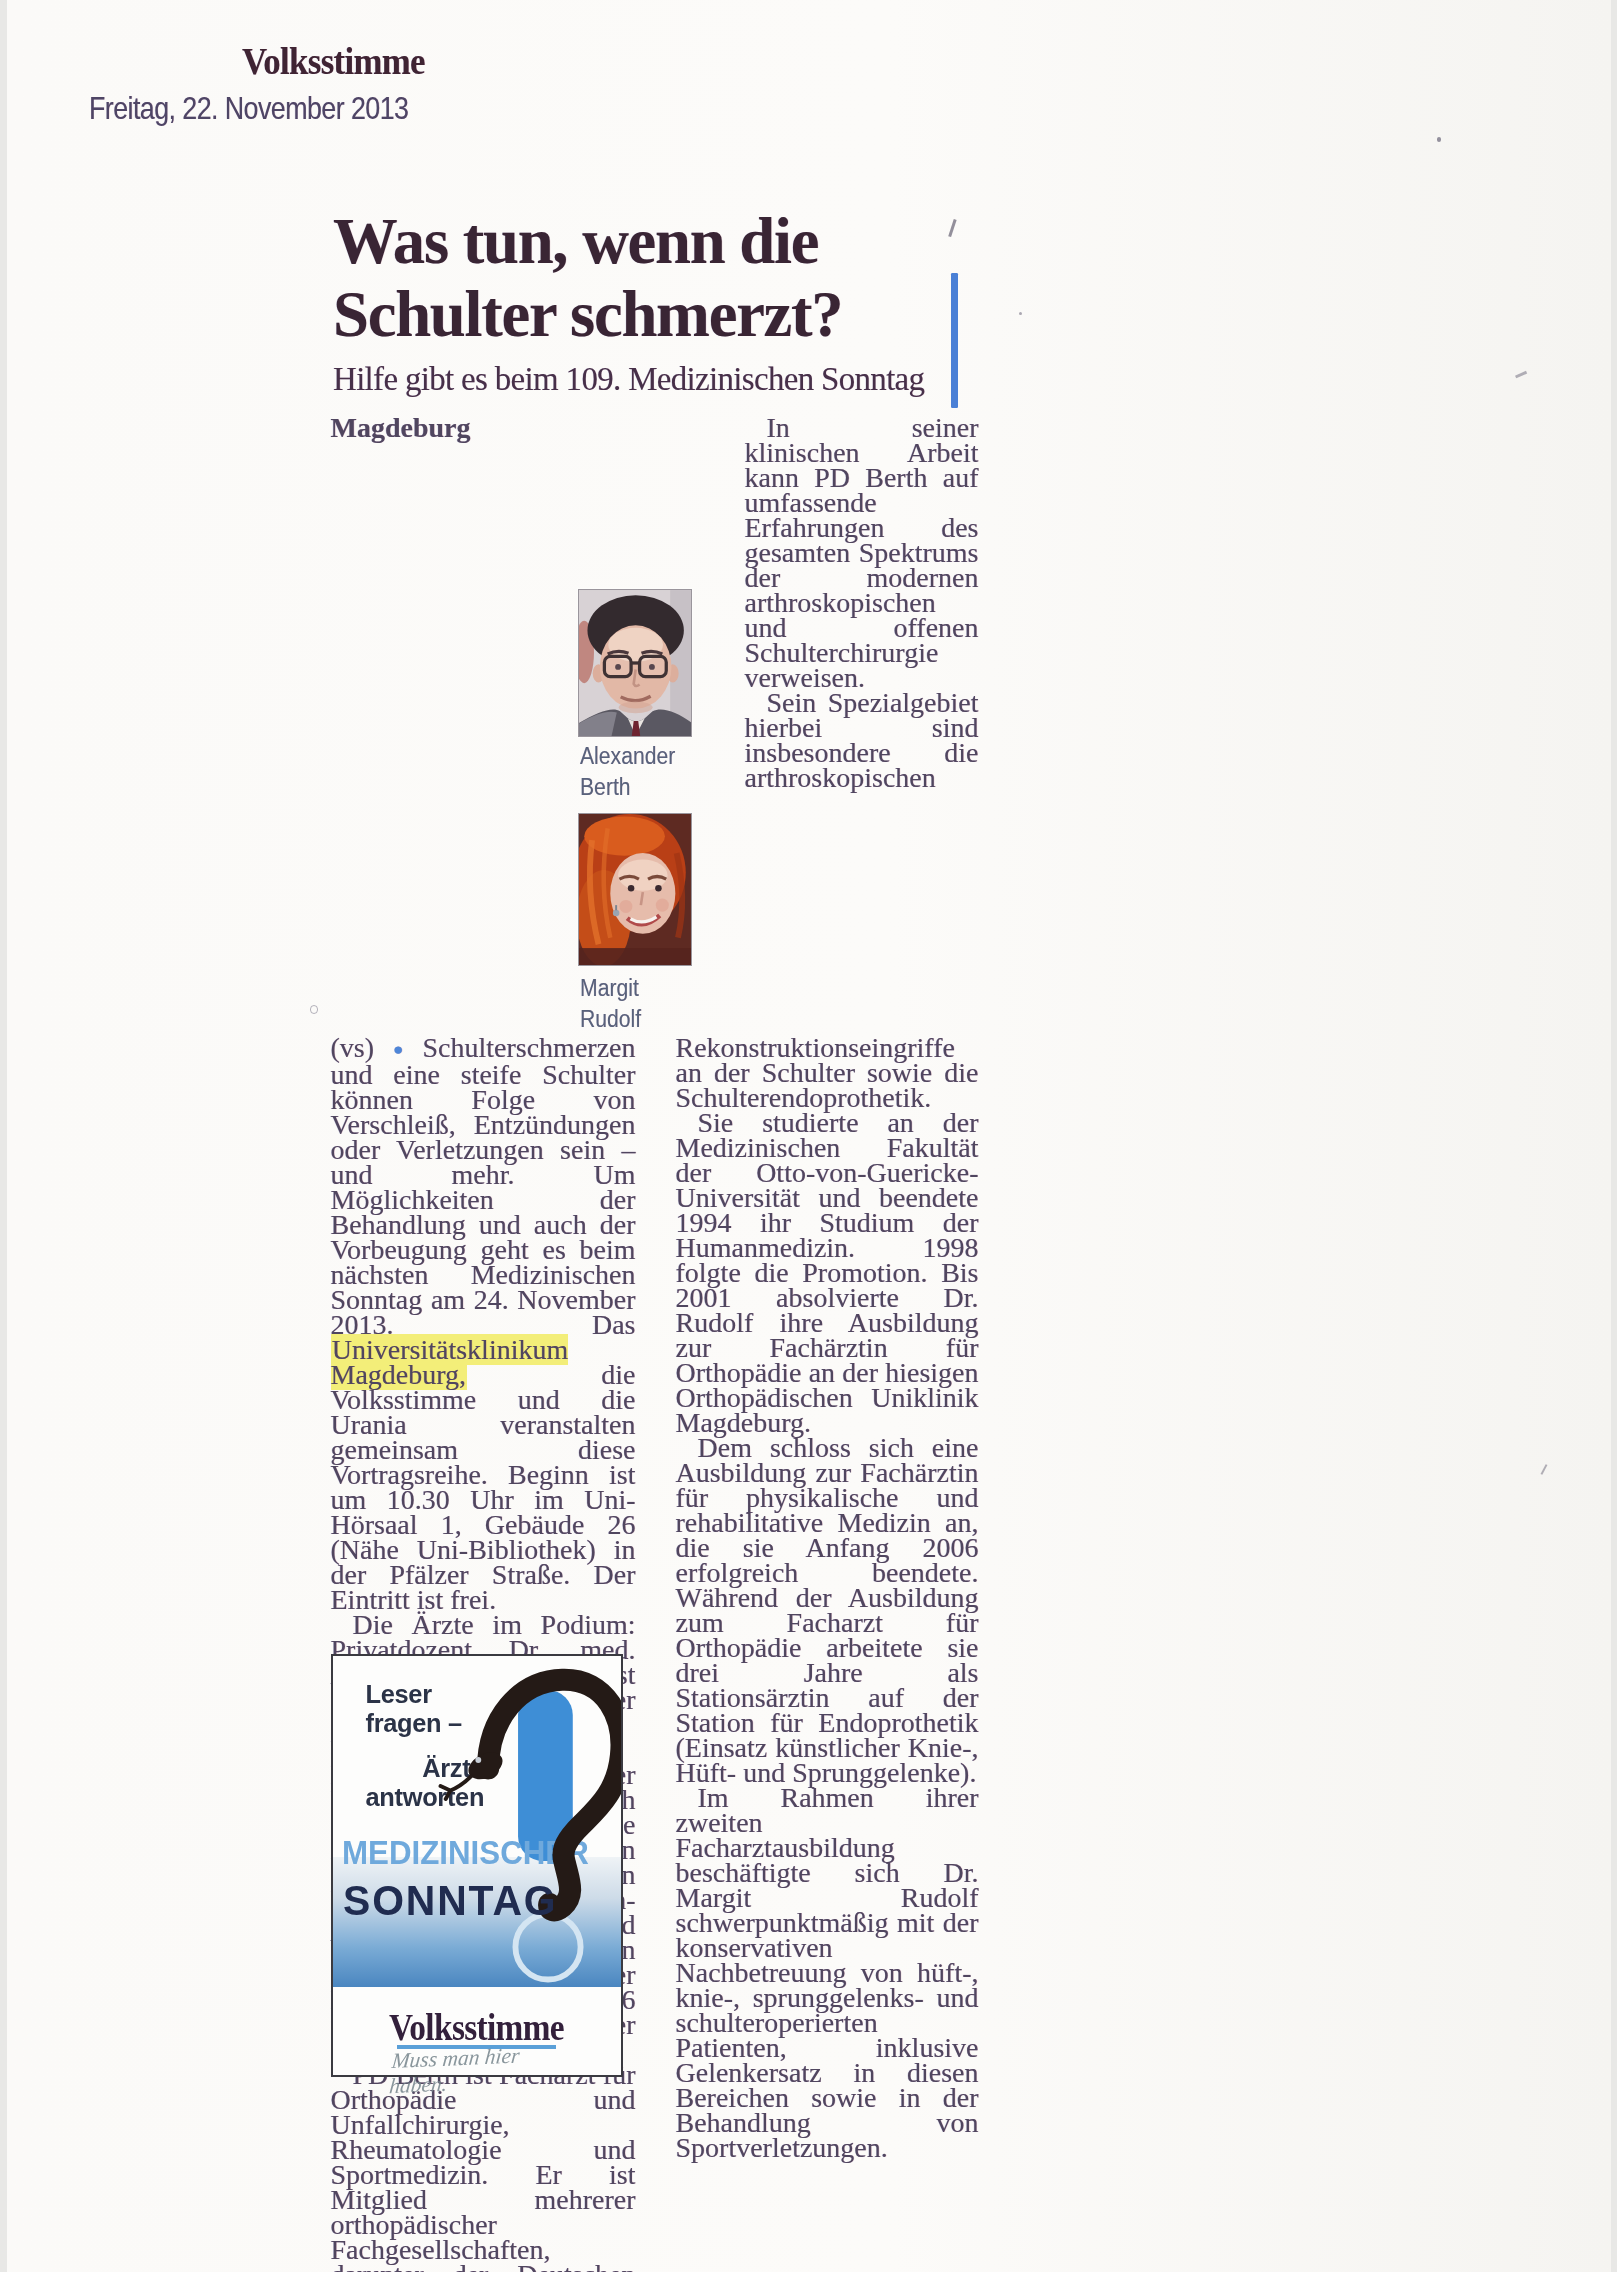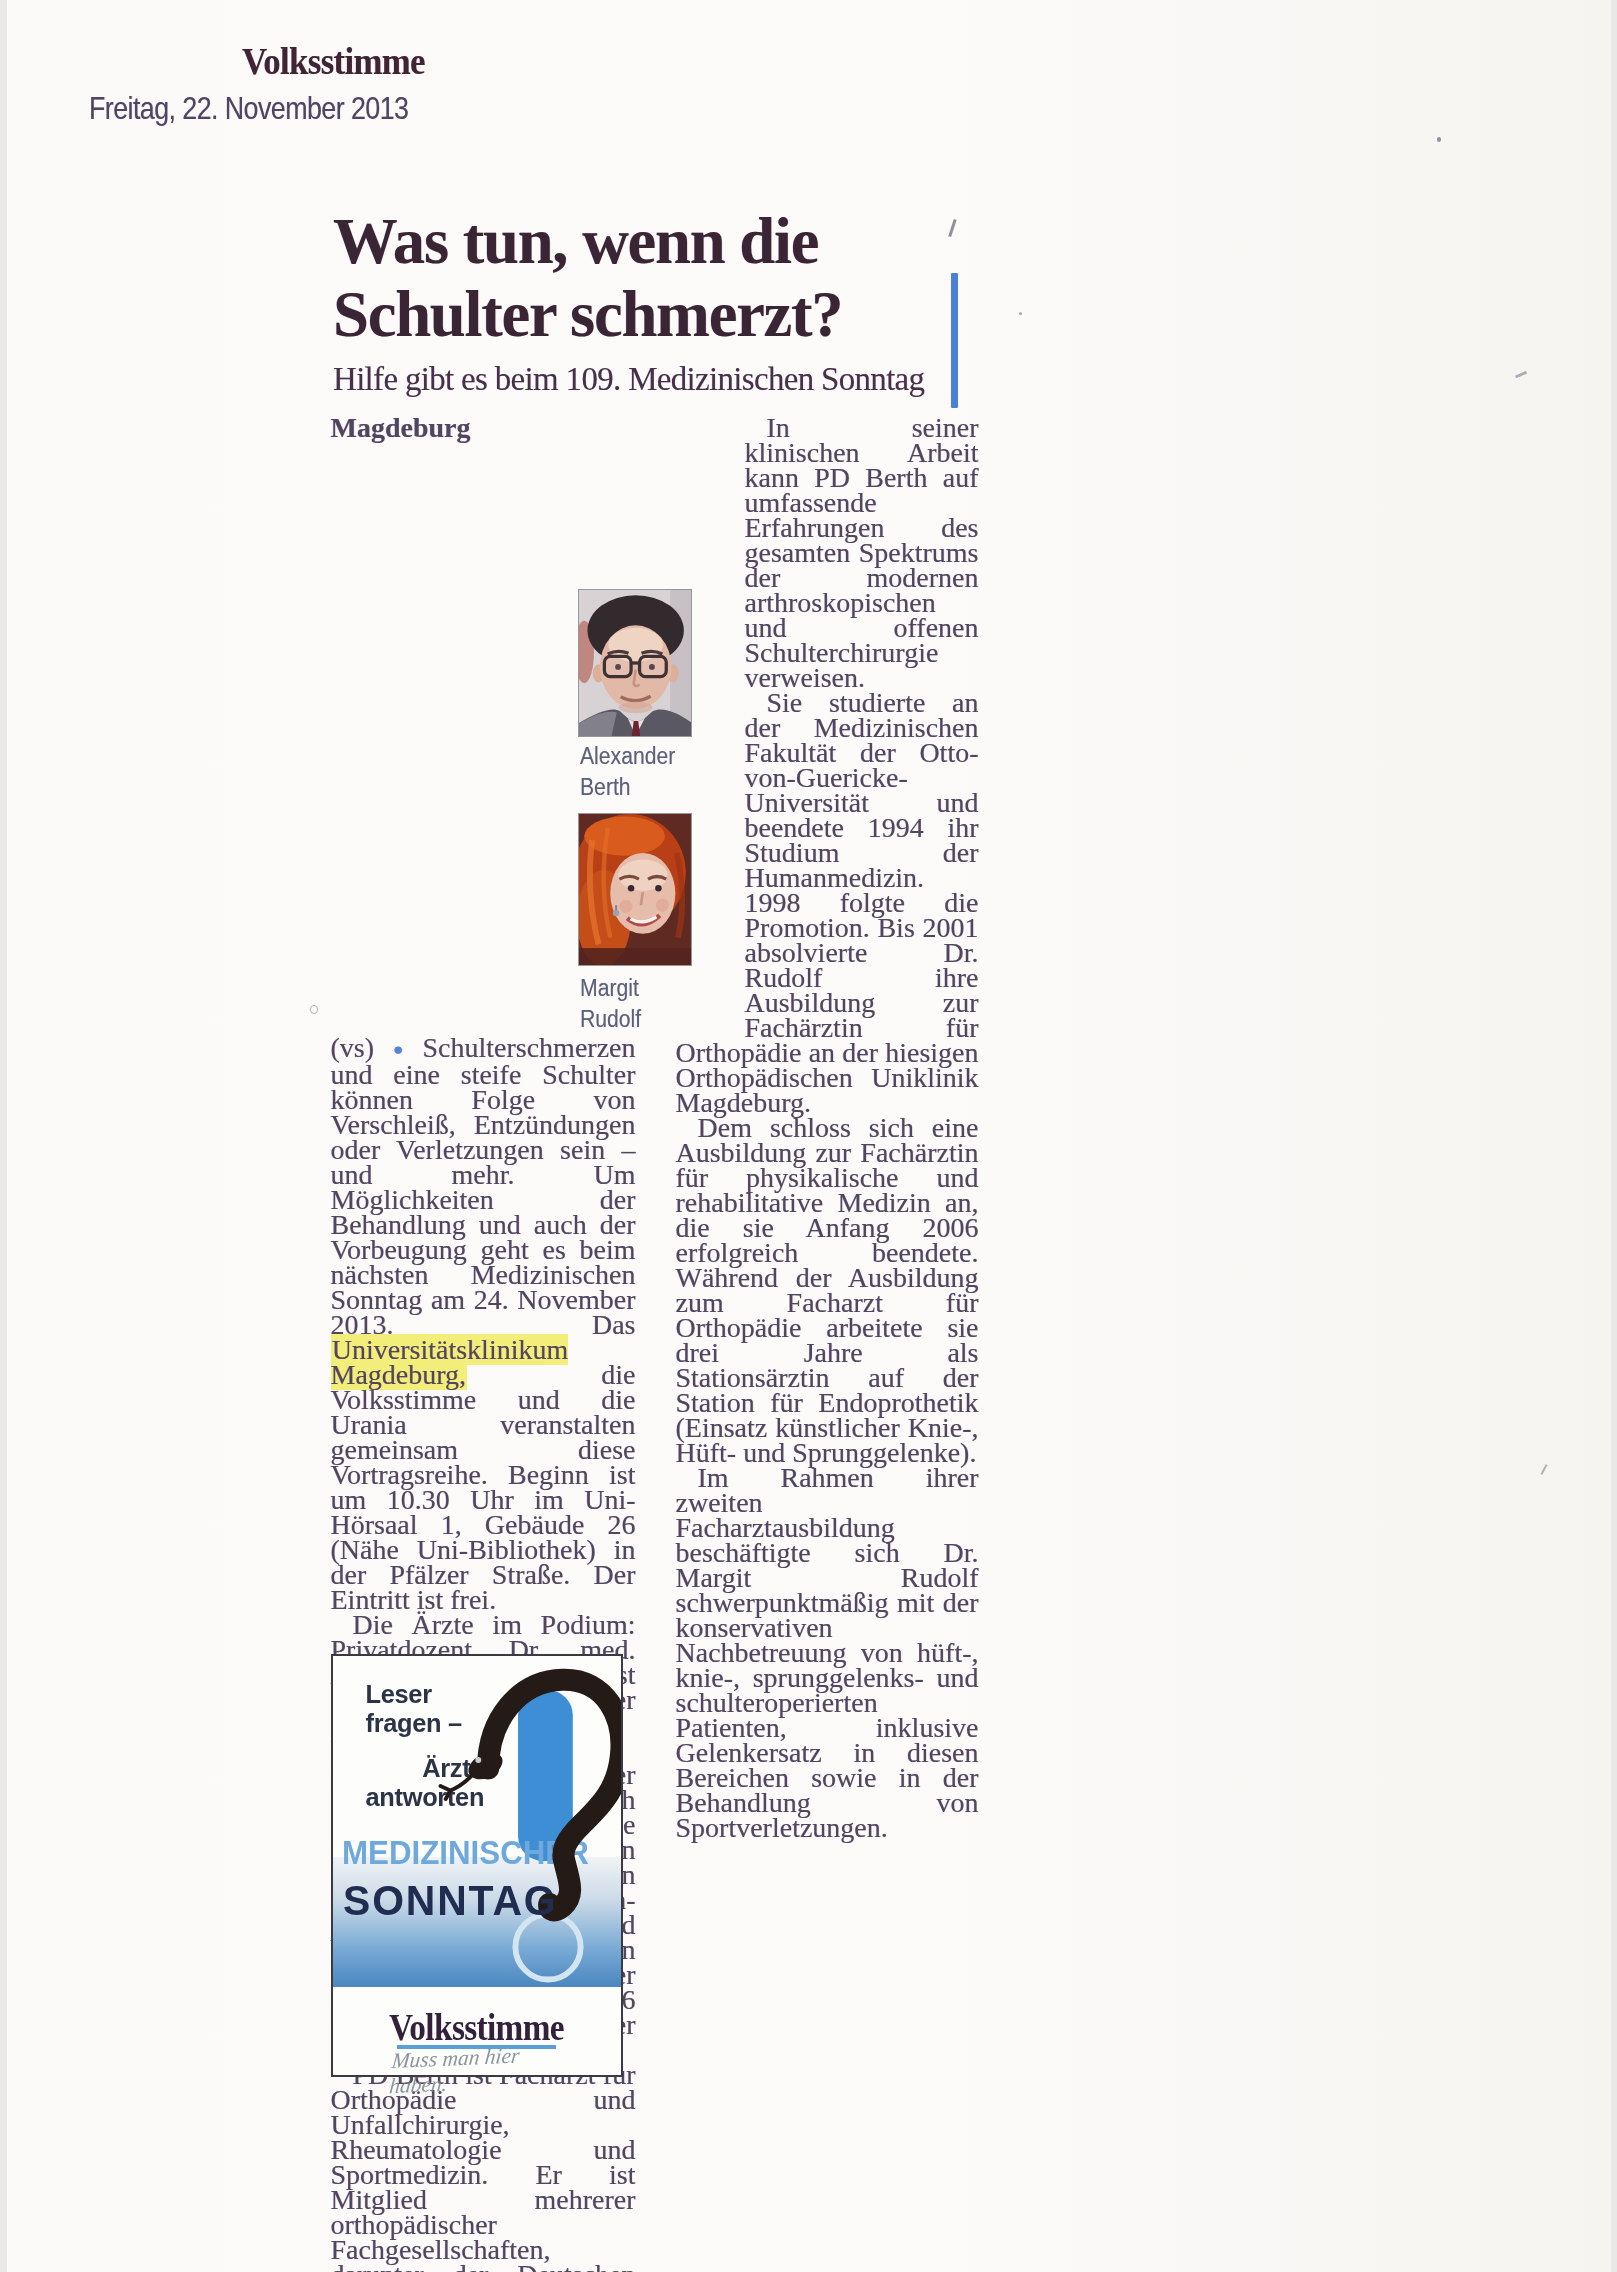--- a/index.html
+++ b/index.html
@@ -155,20 +155,21 @@
   <section class="col col1">
     <div class="wrap-spacer-right"></div>
     <p><span class="lead-city">Magdeburg</span> <span>(vs)</span><span class="lead-bullet">●</span><span>Schulterschmerzen und eine steife Schulter können Folge von Verschleiß, Entzündungen oder Verletzungen sein – und mehr. Um Möglichkeiten der Behandlung und auch der Vorbeugung geht es beim nächsten Medizinischen Sonntag am 24. November 2013. Das </span><mark class="hl">Universitätsklinikum Magdeburg,</mark><span> die Volksstimme und die Urania veranstalten gemeinsam diese Vortragsreihe. Beginn ist um 10.30 Uhr im Uni-Hörsaal 1, Gebäude 26 (Nähe Uni-Bibliothek) in der Pfälzer Straße. Der Eintritt ist frei.</span></p>
     <p class="indent">Die Ärzte im Podium: Privatdozent Dr. med. Alexander Berth ist Oberarzt an der Orthopädischen Universitätsklinik Magdeburg und in dieser Funktion für den Bereich der Schulterchirurgie zuständig. Er studierte an der Medizinischen Fakultät der Otto-von-Guericke-Universität und beendete 1995 sein Studium der Humanmedizin. 1996 folgte die Promotion in der Orthopädie.</p>
     <p class="indent">PD Berth ist Facharzt für Orthopädie und Unfallchirurgie, Rheumatologie und Sportmedizin. Er ist Mitglied mehrerer orthopädischer Fachgesellschaften, darunter der Deutschen Vereinigung für Schulter- und Ellenbogenchirurgie. 2016 habilitierte sich Dr. Berth über eine schulterspezifische Thematik.</p>
   </section>
 
   <section class="col col2">
     <div class="wrap-spacer-left"></div>
     <p class="indent">In seiner klinischen Arbeit kann PD Berth auf umfassende Erfahrungen des gesamten Spektrums der modernen arthroskopischen und offenen Schulterchirurgie verweisen.</p>
+    <p class="indent">Sein Spezialgebiet hierbei sind insbesondere die arthroskopischen Rekonstruktionseingriffe an der Schulter sowie die Schulterendoprothetik.</p>
     <p class="indent">Sie studierte an der Medizinischen Fakultät der Otto-von-Guericke-Universität und beendete 1994 ihr Studium der Humanmedizin. 1998 folgte die Promotion. Bis 2001 absolvierte Dr. Rudolf ihre Ausbildung zur Fachärztin für Orthopädie an der hiesigen Orthopädischen Uniklinik Magdeburg.</p>
     <p class="indent">Dem schloss sich eine Ausbildung zur Fachärztin für physikalische und rehabilitative Medizin an, die sie Anfang 2006 erfolgreich beendete. Während der Ausbildung zum Facharzt für Orthopädie arbeitete sie drei Jahre als Stationsärztin auf der Station für Endoprothetik (Einsatz künstlicher Knie-, Hüft- und Sprunggelenke).</p>
     <p class="indent">Im Rahmen ihrer zweiten Facharztausbildung beschäftigte sich Dr. Margit Rudolf schwerpunktmäßig mit der konservativen Nachbetreuung von hüft-, knie-, sprunggelenks- und schulteroperierten Patienten, inklusive Gelenkersatz in diesen Bereichen sowie in der Behandlung von Sportverletzungen.</p>
   </section>
 
   <figure class="photo photo-berth" style="margin:0">
     <svg width="112" height="146" viewBox="0 0 172 224">
       <rect width="172" height="224" fill="#d8d2d5"></rect>
       <rect x="140" width="32" height="224" fill="#b9b2b9" opacity=".55"></rect>
       <ellipse cx="8" cy="95" rx="15" ry="48" fill="#b05548" opacity=".6"></ellipse>

